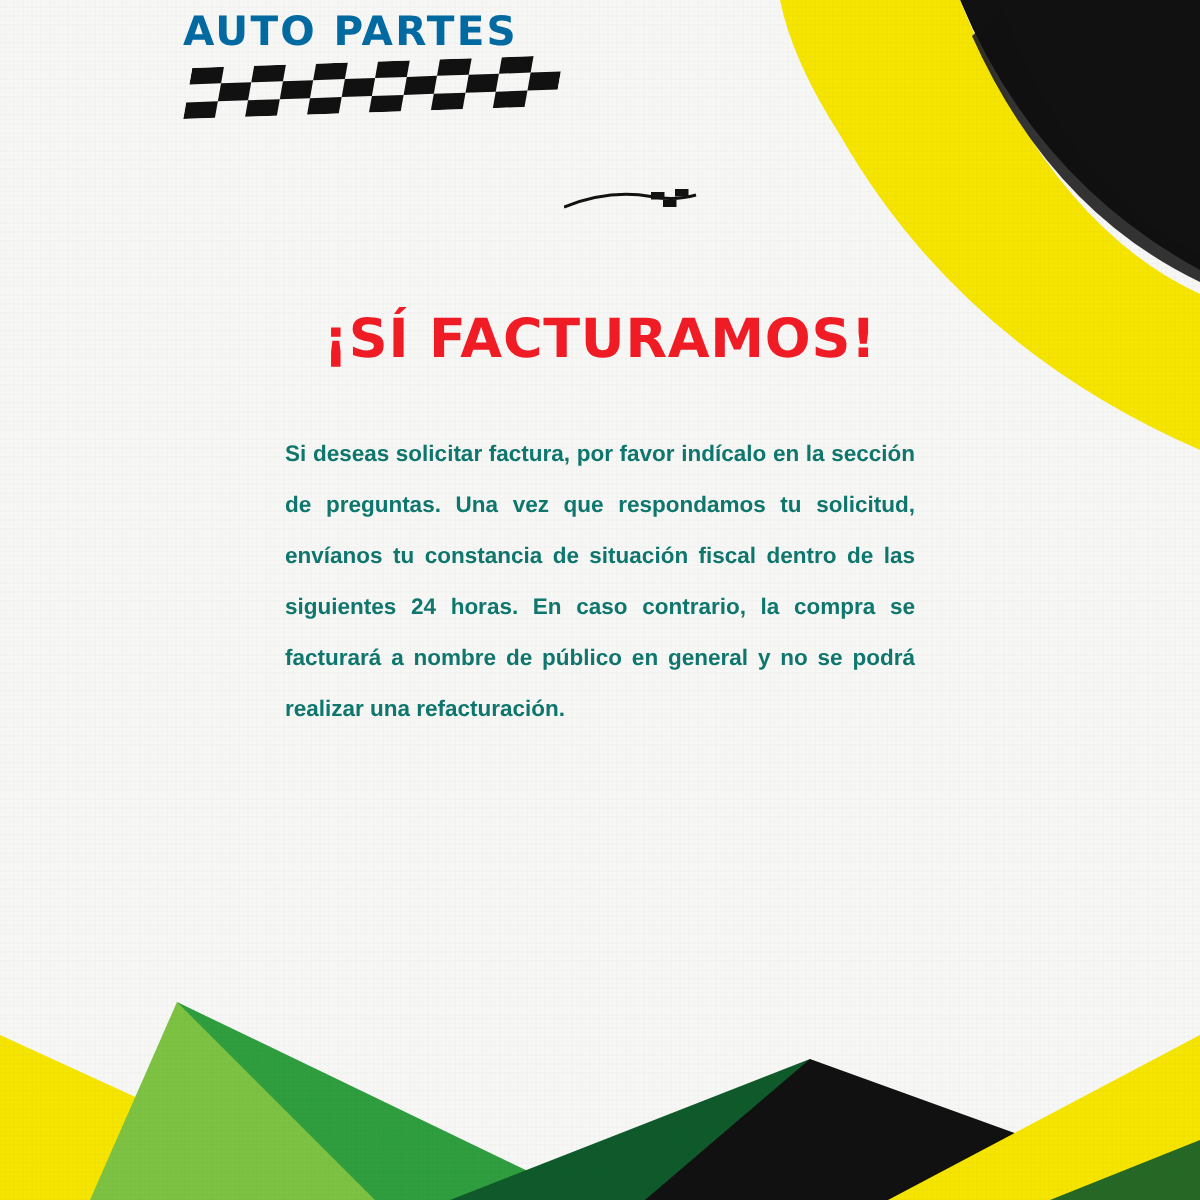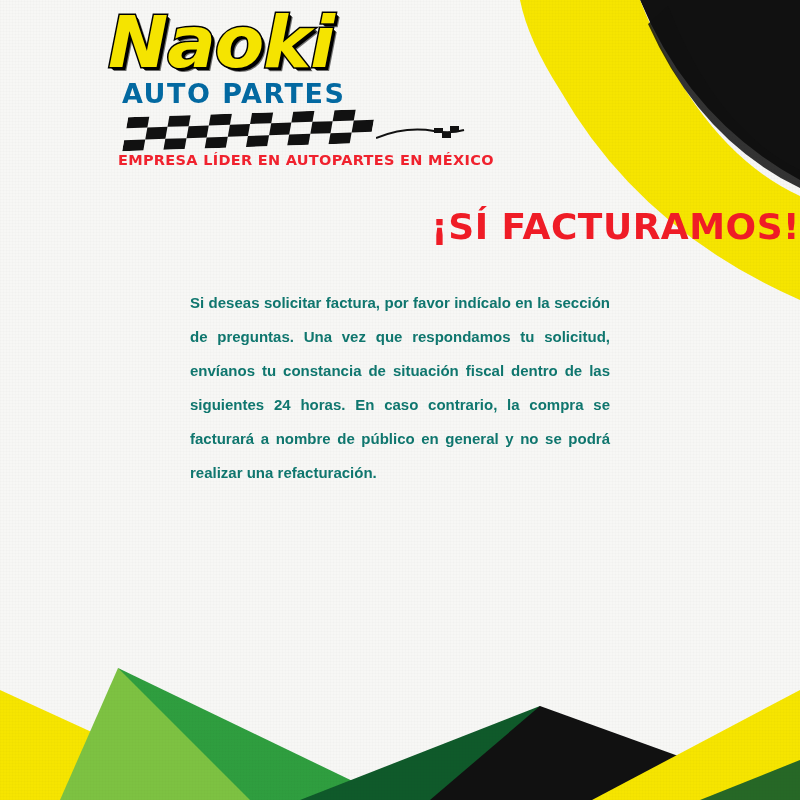--- a/index.html
+++ b/index.html
@@ -118,21 +118,21 @@
     z-index: 5;
     white-space: nowrap;
   }
 
   
   .headline {
     position: absolute;
     left: 0;
     top: 206px;
     width: 800px;
-    text-align: right;
+    text-align: center;
     font-family: "DejaVu Sans", sans-serif;
     font-weight: bold;
     font-size: 36px;
     letter-spacing: 0.5px;
     color: #ef1c26;
     z-index: 5;
   }
 
   
   .body-copy {
@@ -173,21 +173,20 @@
     <path d="M 300 800 L 540 706 L 560 800 Z" fill="#0f5a2a"></path>
 
     <path d="M 540 706 L 800 800 L 430 800 Z" fill="#111111"></path>
 
     <path d="M 800 690 L 800 800 L 592 800 Z" fill="#f6e500"></path>
 
     <path d="M 800 760 L 800 800 L 700 800 Z" fill="#0f5a2a" opacity="0.9"></path>
   </svg>
 
   <div class="logo-block">
-    <div class="logo-word">Naoki</div>
     <div class="logo-sub">AUTO PARTES</div>
 
     <div class="checker">
       <div class="row">
         <span class="cell blk"></span>
           <span class="cell wht"></span>
           <span class="cell blk"></span>
           <span class="cell wht"></span>
           <span class="cell blk"></span>
           <span class="cell wht"></span>
@@ -229,21 +228,20 @@
     </div>
 
     <svg class="checker-tail" viewBox="0 0 90 22">
       <path d="M 0 14 Q 30 2 58 7 Q 74 10 88 6" stroke="#111111" stroke-width="2" fill="none"></path>
       <rect x="58" y="4" width="9" height="5" fill="#111111"></rect>
       <rect x="74" y="2" width="9" height="5" fill="#111111"></rect>
       <rect x="66" y="9" width="9" height="5" fill="#111111"></rect>
     </svg>
   </div>
 
-  <div class="tagline">EMPRESA LÍDER  EN AUTOPARTES EN MÉXICO</div>
 
   <div class="headline">¡SÍ FACTURAMOS!</div>
 
   <div class="body-copy">
     <p>Si deseas solicitar factura, por favor indícalo en la sección de preguntas. Una vez que respondamos tu solicitud, envíanos tu constancia de situación fiscal dentro de las siguientes 24 horas. En caso contrario, la compra se facturará a nombre de público en general y no se podrá realizar una refacturación.</p>
   </div>
 
   <div class="paper-texture"></div>
 </div>
 

